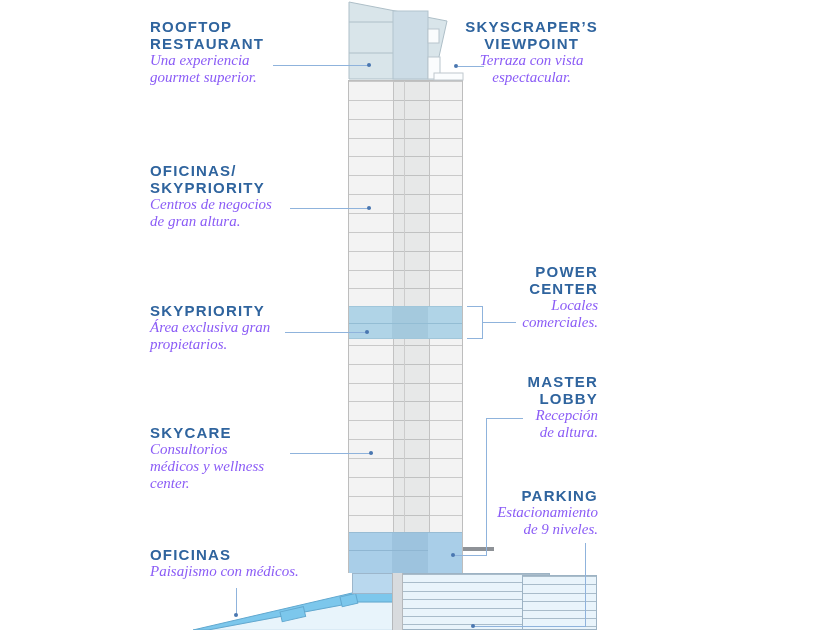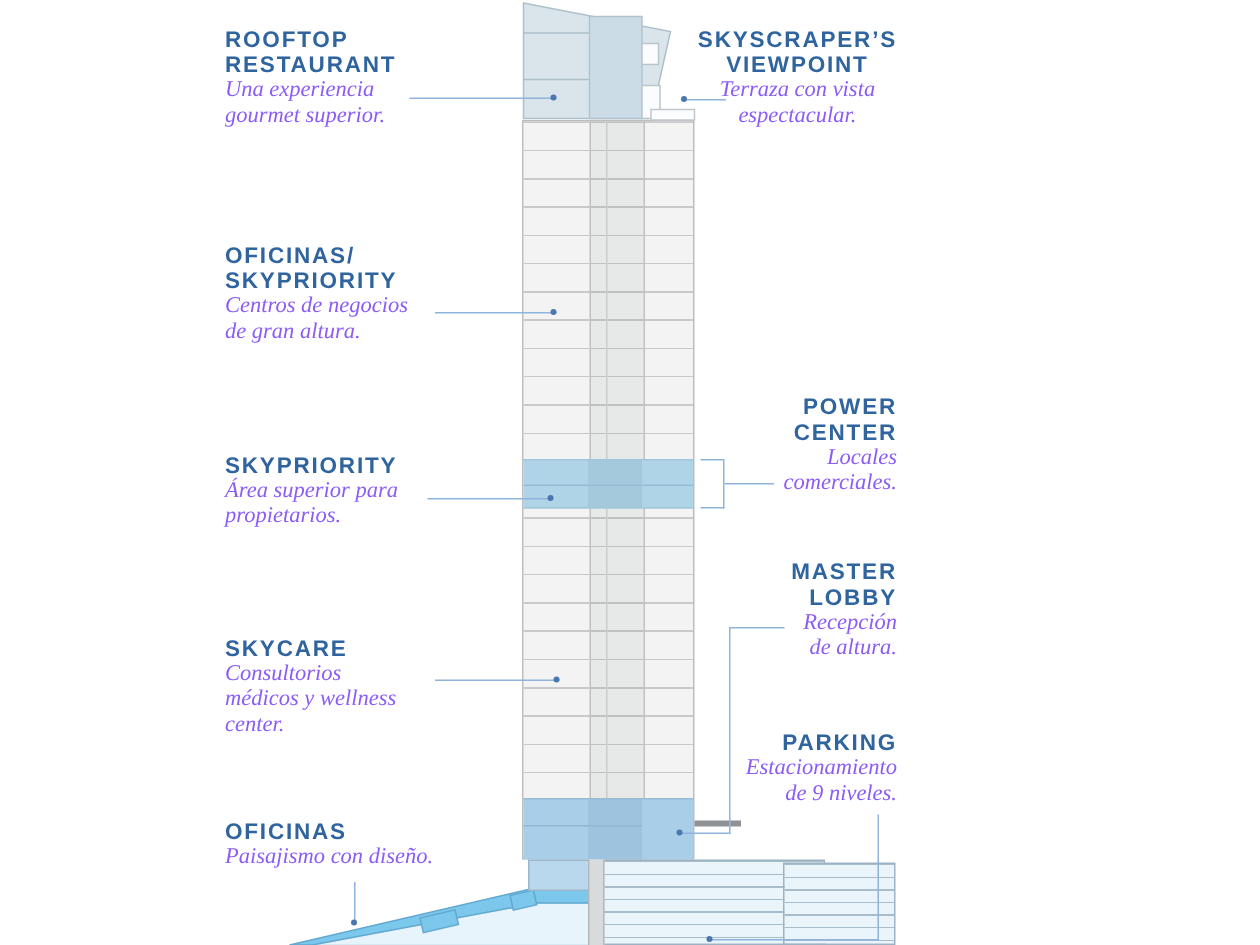--- a/index.html
+++ b/index.html
@@ -120,34 +120,34 @@
 
   <div class="lbl" style="left:150px;top:162px;">
     <h3>OFICINAS/
 SKYPRIORITY</h3>
     <p>Centros de negocios
 de gran altura.</p>
   </div>
 
   <div class="lbl" style="left:150px;top:302px;">
     <h3>SKYPRIORITY</h3>
-    <p>Área superior para
+    <p>Área exclusiva gran
 propietarios.</p>
   </div>
 
   <div class="lbl" style="left:150px;top:424px;">
     <h3>SKYCARE</h3>
     <p>Consultorios
 médicos y wellness
 center.</p>
   </div>
 
   <div class="lbl" style="left:150px;top:546px;">
     <h3>OFICINAS</h3>
-    <p>Paisajismo con diseño.</p>
+    <p>Paisajismo con médicos.</p>
   </div>
 
   <div class="lbl right" style="right:242px;top:18px;text-align:center;">
     <h3>SKYSCRAPER’S
 VIEWPOINT</h3>
     <p>Terraza con vista
 espectacular.</p>
   </div>
 
   <div class="lbl right" style="right:242px;top:263px;">

